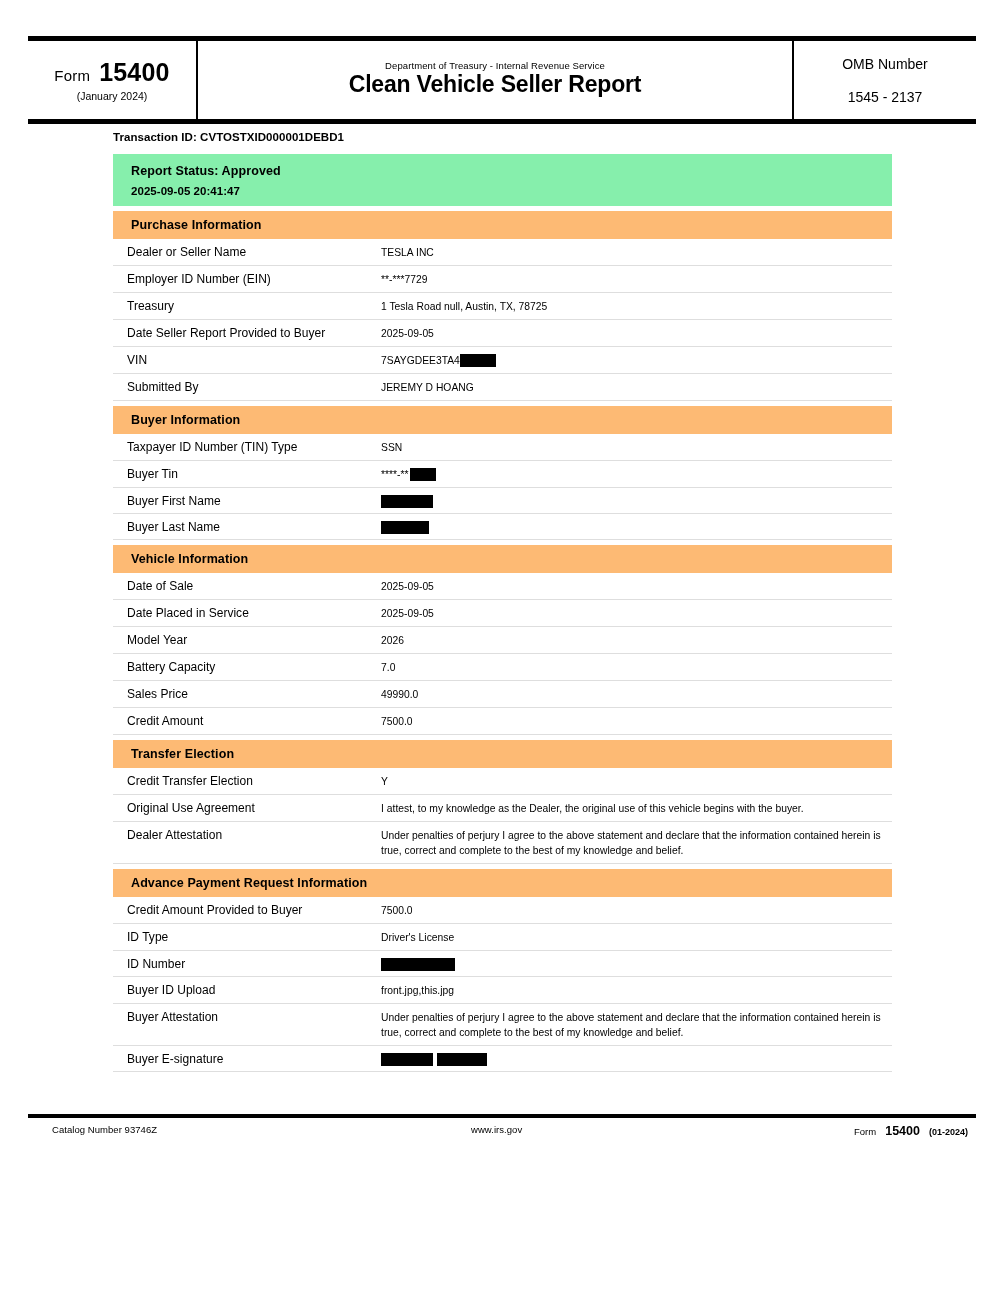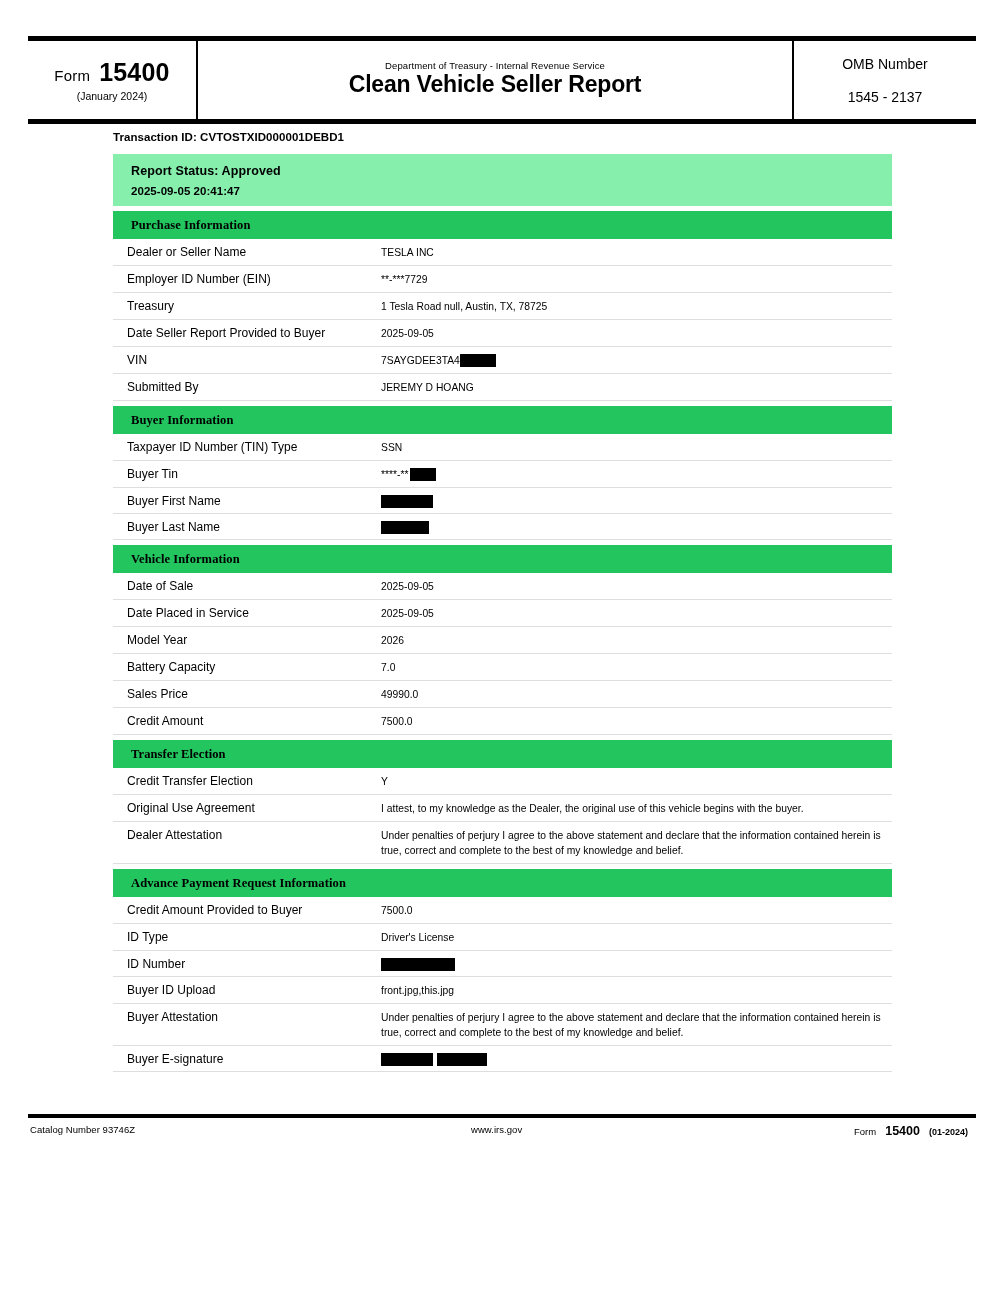--- a/index.html
+++ b/index.html
@@ -127,31 +127,30 @@
     margin-bottom: 7px;
     letter-spacing: 0.1px;
   }
   .status-time {
     font-size: 11.5px;
     font-weight: bold;
     letter-spacing: 0.05px;
   }
 
   .section-head {
-    background: #22c55e;
+    background: #fdba74;
     height: 28px;
     display: flex;
     align-items: center;
     padding-left: 18px;
     box-sizing: border-box;
     font-size: 12.5px;
     font-weight: bold;
     letter-spacing: 0.1px;
     margin-top: 5px;
-    font-family: Liberation Serif, serif;
   }
 
   .row {
     display: flex;
     flex-direction: row;
     border-bottom: 1px solid #dedede;
     min-height: 26px;
     align-items: flex-start;
     padding-top: 6px;
     padding-bottom: 5px;
@@ -206,21 +205,21 @@
   .footer {
     position: absolute;
     left: 28px;
     top: 1124px;
     width: 948px;
     height: 16px;
     font-size: 9.5px;
   }
   .footer-left {
     position: absolute;
-    left: 2px;
+    left: 24px;
     top: 0;
     letter-spacing: 0.05px;
   }
   .footer-center {
     position: absolute;
     left: 443px;
     top: 0;
     letter-spacing: 0.05px;
   }
   .footer-right {

